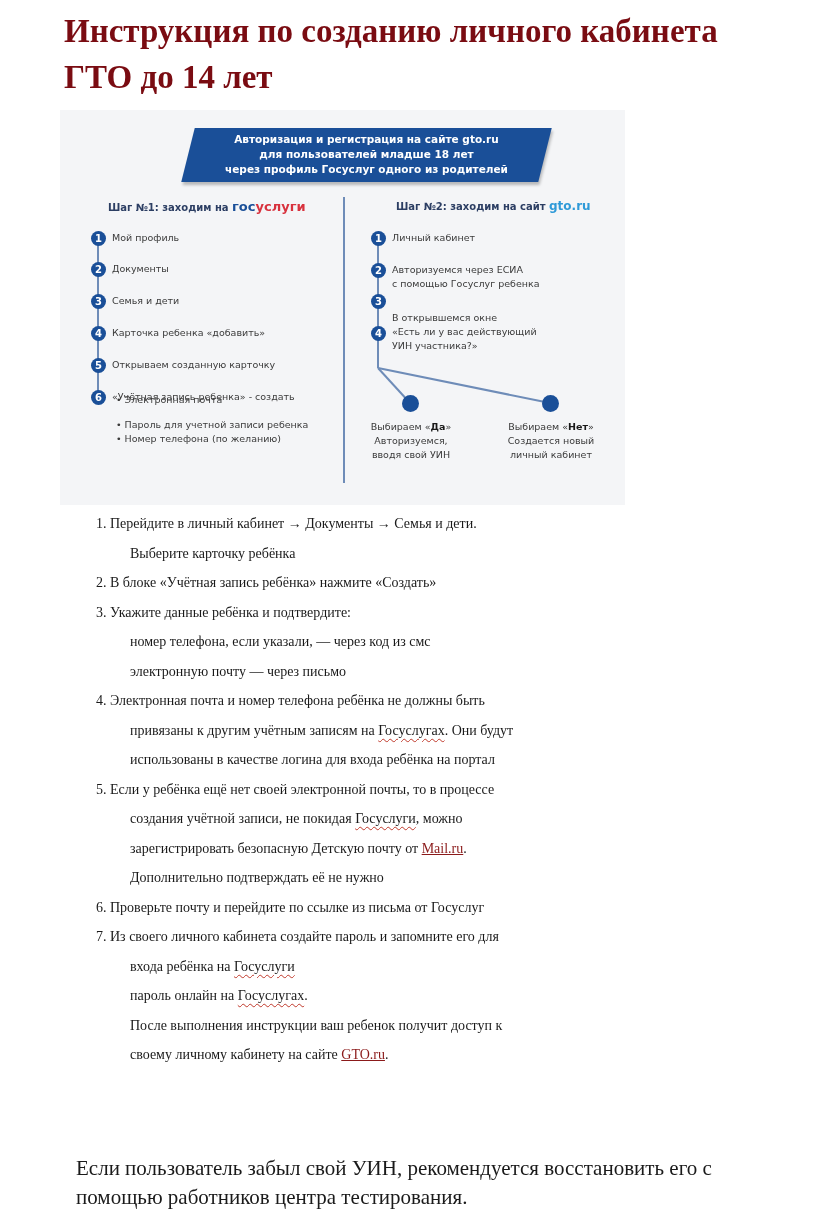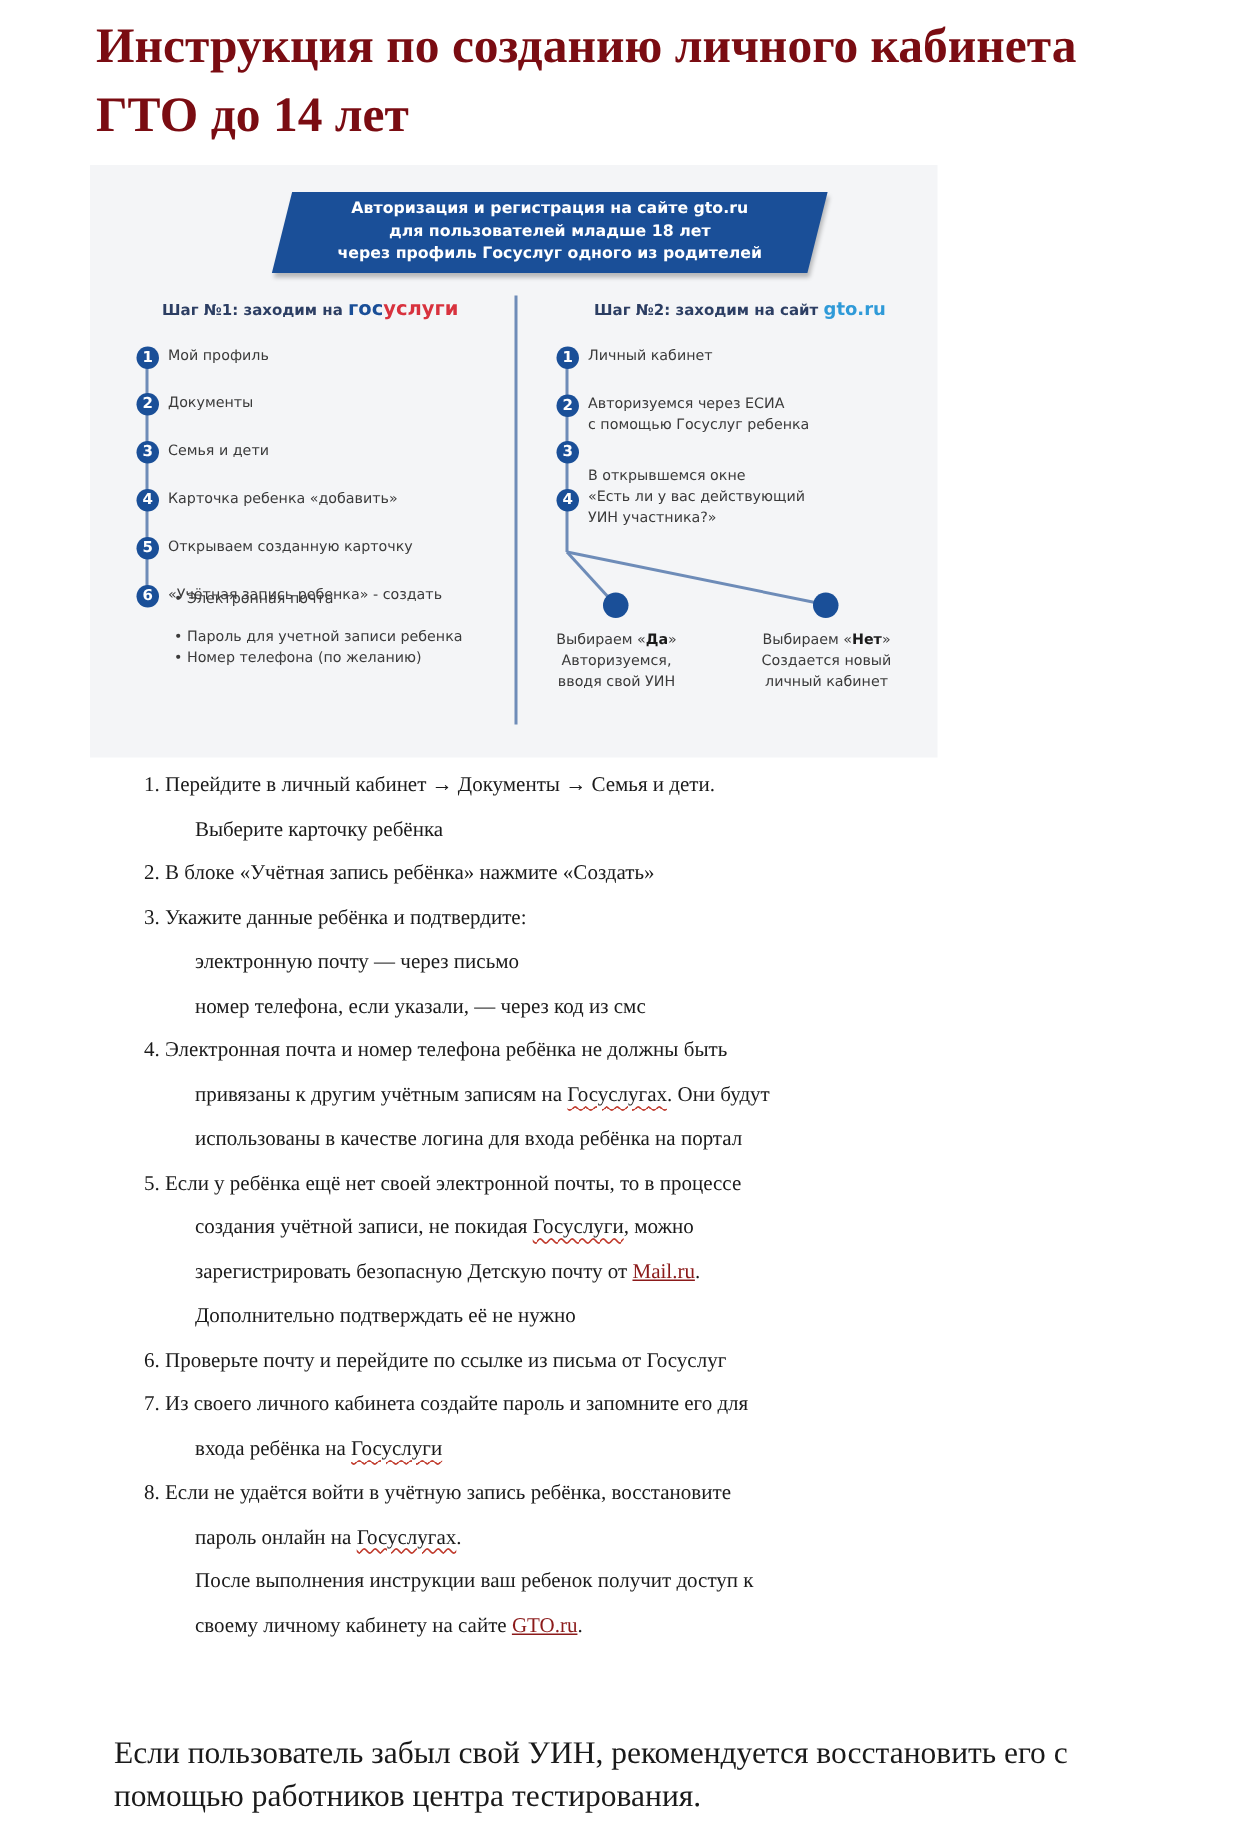--- a/index.html
+++ b/index.html
@@ -117,42 +117,41 @@
 <ol class="instructions">
   <li>
     <span class="ln">1. Перейдите в личный кабинет → Документы → Семья и дети.</span>
     <span class="ind">Выберите карточку ребёнка</span>
   </li>
   <li>
     <span class="ln">2. В блоке «Учётная запись ребёнка» нажмите «Создать»</span>
   </li>
   <li>
     <span class="ln">3. Укажите данные ребёнка и подтвердите:</span>
+    <span class="ind">номер телефона, если указали, — через код из смс</span>
     <span class="ind">электронную почту — через письмо</span>
-    <span class="ind">номер телефона, если указали, — через код из смс</span>
   </li>
   <li>
     <span class="ln">4. Электронная почта и номер телефона ребёнка не должны быть</span>
     <span class="ind"><span>привязаны к другим учётным записям на </span><span class="spell">Госуслугах</span><span>. Они будут</span></span>
     <span class="ind">использованы в качестве логина для входа ребёнка на портал</span>
   </li>
   <li>
     <span class="ln">5. Если у ребёнка ещё нет своей электронной почты, то в процессе</span>
     <span class="ind"><span>создания учётной записи, не покидая </span><span class="spell">Госуслуги</span><span>, можно</span></span>
     <span class="ind"><span>зарегистрировать безопасную Детскую почту от </span><a class="link">Mail.ru</a><span>.</span></span>
     <span class="ind">Дополнительно подтверждать её не нужно</span>
   </li>
   <li>
     <span class="ln">6. Проверьте почту и перейдите по ссылке из письма от Госуслуг</span>
   </li>
   <li>
     <span class="ln">7. Из своего личного кабинета создайте пароль и запомните его для</span>
     <span class="ind"><span>входа ребёнка на </span><span class="spell">Госуслуги</span></span>
   </li>
   <li>
-    <span class="ln">8. Если не удаётся войти в учётную запись ребёнка, восстановите</span>
     <span class="ind"><span>пароль онлайн на </span><span class="spell">Госуслугах</span><span>.</span></span>
     <span class="ind">После выполнения инструкции ваш ребенок получит доступ к</span>
     <span class="ind"><span>своему личному кабинету на сайте </span><a class="link">GTO.ru</a><span>.</span></span>
   </li>
 </ol>
 
 <p class="footer">Если пользователь забыл свой УИН, рекомендуется восстановить его с помощью работников центра тестирования.</p>
 
 </body></html>

